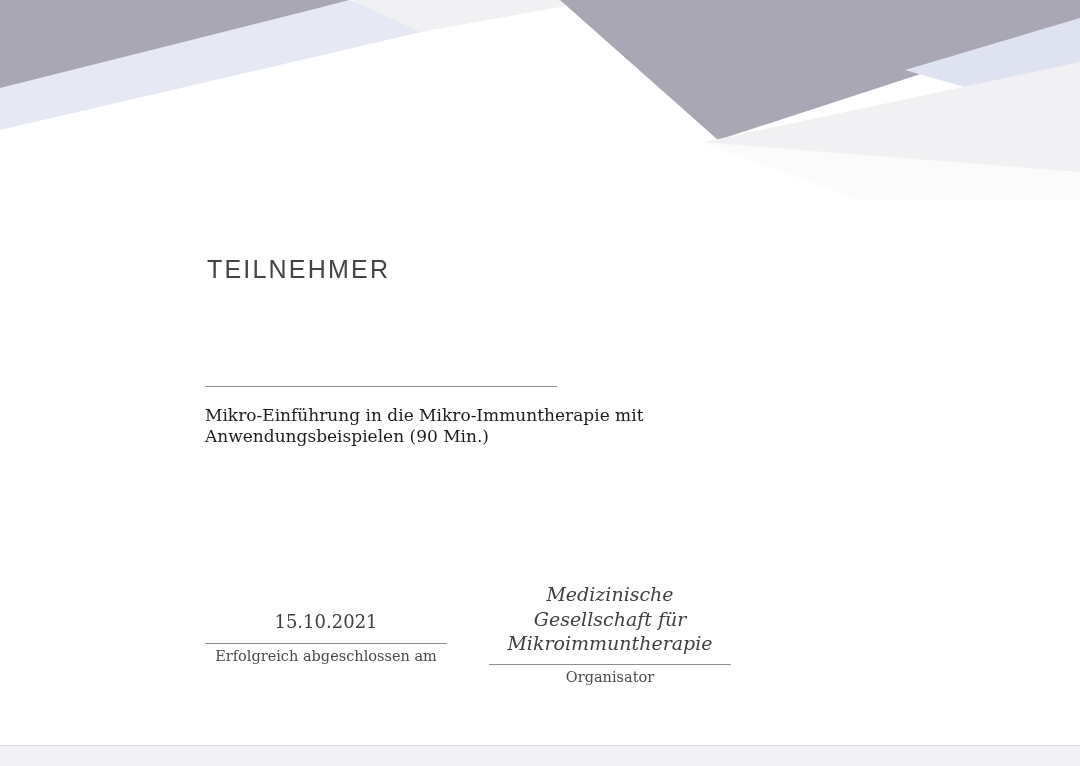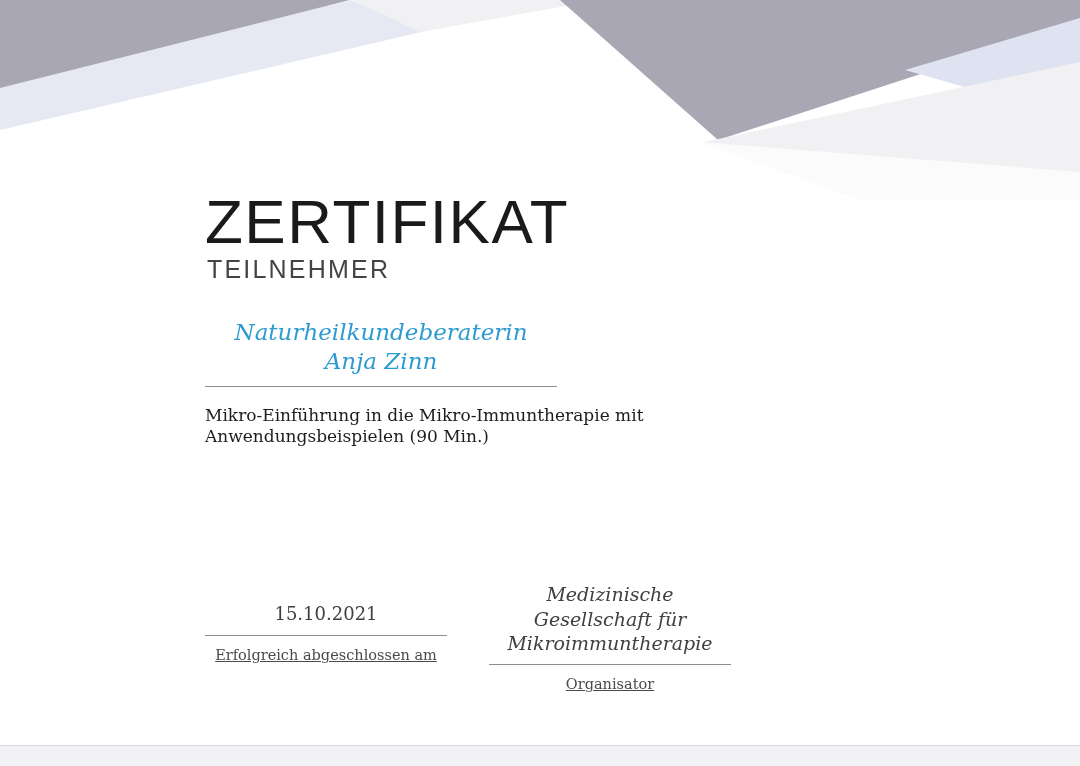--- a/index.html
+++ b/index.html
@@ -114,21 +114,21 @@
     height: 130px;
   }
 
   .footer-col {
     position: absolute;
     text-align: center;
   }
 
   #col-date {
     left: 205px;
-    top: 24px;
+    top: 32px;
     width: 242px;
   }
   #col-org {
     left: 489px;
     top: 4px;
     width: 242px;
   }
 
   .footer-value {
     font-family: "DejaVu Serif", serif;
@@ -140,47 +140,44 @@
     font-style: italic;
     font-size: 19px;
   }
   .footer-rule {
     margin-top: 8px;
     height: 1px;
     background: #8e8e8e;
     width: 100%;
   }
   .footer-caption {
-    margin-top: 11px;
+    margin-top: 4px;
     font-family: "DejaVu Serif", serif;
     font-size: 14.5px;
     color: #4a4a4a;
-    text-decoration: underline;
   }
   #col-date .footer-rule { margin-top: 10px; }
 </style>
 </head>
 <body>
 
 <div id="certificate">
 
   <svg id="deco-top" viewBox="0 0 1080 200" preserveAspectRatio="none">
     <polygon points="0,0 350,0 0,95" fill="#aaa7b4"></polygon>
     <polygon points="0,88 350,0 430,30 0,130" fill="#e6e8f4"></polygon>
     <polygon points="352,0 600,0 420,32" fill="#f1f1f3"></polygon>
     <polygon points="560,0 1080,0 1080,22 718,140" fill="#aaa7b4"></polygon>
     <polygon points="1080,18 1080,120 905,70" fill="#dfe2f0"></polygon>
     <polygon points="1080,62 1080,175 700,143" fill="#f1f1f3"></polygon>
     <polygon points="700,142 1080,172 1080,200 860,200" fill="#fbfbfc"></polygon>
   </svg>
 
-  <div id="title">ZERTIFIKAT</div>
   <div id="subtitle">TEILNEHMER</div>
 
-  <div id="recipient">Naturheilkundeberaterin Anja Zinn</div>
   <div id="recipient-rule"></div>
 
   <div id="course">Mikro-Einführung in die Mikro-Immuntherapie mit Anwendungsbeispielen (90 Min.)</div>
 
   <div id="footer">
 
     <div class="footer-col" id="col-date">
       <div class="footer-value">15.10.2021</div>
       <div class="footer-rule"></div>
       <div class="footer-caption">Erfolgreich abgeschlossen am</div>

